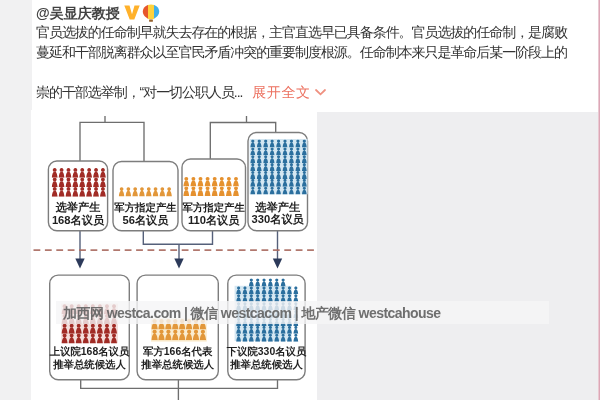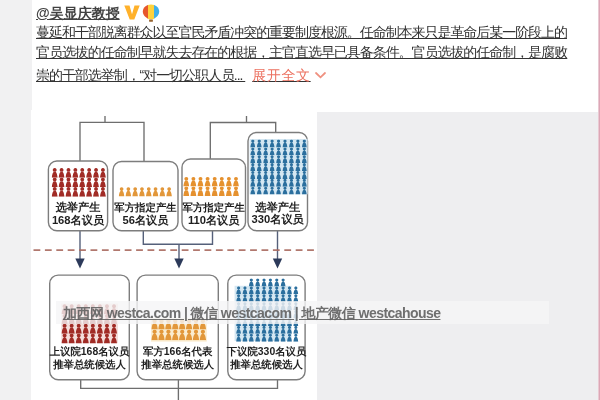--- a/index.html
+++ b/index.html
@@ -1,17 +1,17 @@
 <!DOCTYPE html>
 <html><head><meta charset="utf-8">
 <style>
 * { margin:0; padding:0; box-sizing:border-box; }
 html,body { width:600px; height:400px; background:#fff; overflow:hidden;
   font-family:"Liberation Sans",sans-serif; }
-.abs { position:absolute;text-decoration:underline; }
+.abs { position:absolute; }
 </style></head>
 <body style="filter:blur(0.36px)">
 <div class="abs" style="left:0;top:0;width:31.5px;height:400px;background:#f1f1f2"></div>
 <div class="abs" style="left:316.5px;top:112px;width:282px;height:288px;background:#eeeef0"></div>
 <div class="abs" style="left:597.5px;top:0;width:2.5px;height:400px;background:linear-gradient(to right,#f0dbe1,#d795a8)"></div>
 
 <div class="abs" style="left:36px;top:4px;height:16px;line-height:16px;font-size:14px;font-weight:700;color:#424242;white-space:nowrap">@吴显庆教授<svg style="vertical-align:-2.5px;margin-left:4px" width="16" height="15" viewBox="0 0 16 15">
       <path d="M0.3 0.4 L5.5 0.4 L8 9.2 L10.5 0.4 L15.7 0.4 L10.3 14.6 L5.7 14.6 Z" fill="#ffb12a"></path>
     </svg><svg style="vertical-align:-4.5px;margin-left:2px" width="18" height="18" viewBox="0 0 18 18">
       <defs>
@@ -21,23 +21,23 @@
       </defs>
       <g clip-path="url(#bc)">
         <rect x="0" y="0" width="6" height="16" fill="#e6572c"></rect>
         <rect x="6" y="0" width="6" height="16" fill="#ffd23c"></rect>
         <rect x="12" y="0" width="6" height="16" fill="#41b0ea"></rect>
       </g>
       <rect x="7.1" y="15.5" width="3.8" height="2.3" rx="0.6" fill="#96622e"></rect>
     </svg></div>
 
 <div class="abs" style="left:36px;top:22px;font-size:14px;letter-spacing:-1.05px;line-height:20.35px;color:#333;white-space:nowrap">
+<div>官员选拔的任命制早就失去存在的根据，主官直选早已具备条件。官员选拔的任命制，是腐败</div>
 <div>蔓延和干部脱离群众以至官民矛盾冲突的重要制度根源。任命制本来只是革命后某一阶段上的</div>
-<div>官员选拔的任命制早就失去存在的根据，主官直选早已具备条件。官员选拔的任命制，是腐败</div>
-<div style="margin-top:2px">崇的干部选举制，“对一切公职人员... <span style="color:#ec7160;letter-spacing:0.6px;margin-left:7px">展开全文</span><svg style="vertical-align:1px;margin-left:4px" width="11" height="7" viewBox="0 0 11 7">
+<div style="margin-top:19px">崇的干部选举制，“对一切公职人员... <span style="color:#ec7160;letter-spacing:0.6px;margin-left:7px">展开全文</span><svg style="vertical-align:1px;margin-left:4px" width="11" height="7" viewBox="0 0 11 7">
         <path d="M1 1 L5.5 5.3 L10 1" stroke="#ef9180" stroke-width="1.8" fill="none" stroke-linecap="round"></path>
       </svg></div>
 </div>
 
 <svg style="position:absolute;left:31px;top:110px" width="286" height="290" viewBox="31 110 286 290">
 <defs>
 <path id="p" d="M5 0.4 A2.9 2.9 0 1 0 5.003 0.4 Z M5 6.4 C7.2 6.4 8.4 8.6 8.9 15.6 L1.1 15.6 C1.6 8.6 2.8 6.4 5 6.4 Z" transform="scale(0.6,0.6)"></path>
 <symbol id="ps" viewBox="0 0 10 16">
         <path d="M5 0.3 A3.1 3.1 0 1 0 5.004 0.3 Z M5 6.3 C7.6 6.3 8.9 8.8 9.7 16 L0.3 16 C1.1 8.8 2.4 6.3 5 6.3 Z"></path>
       </symbol>

